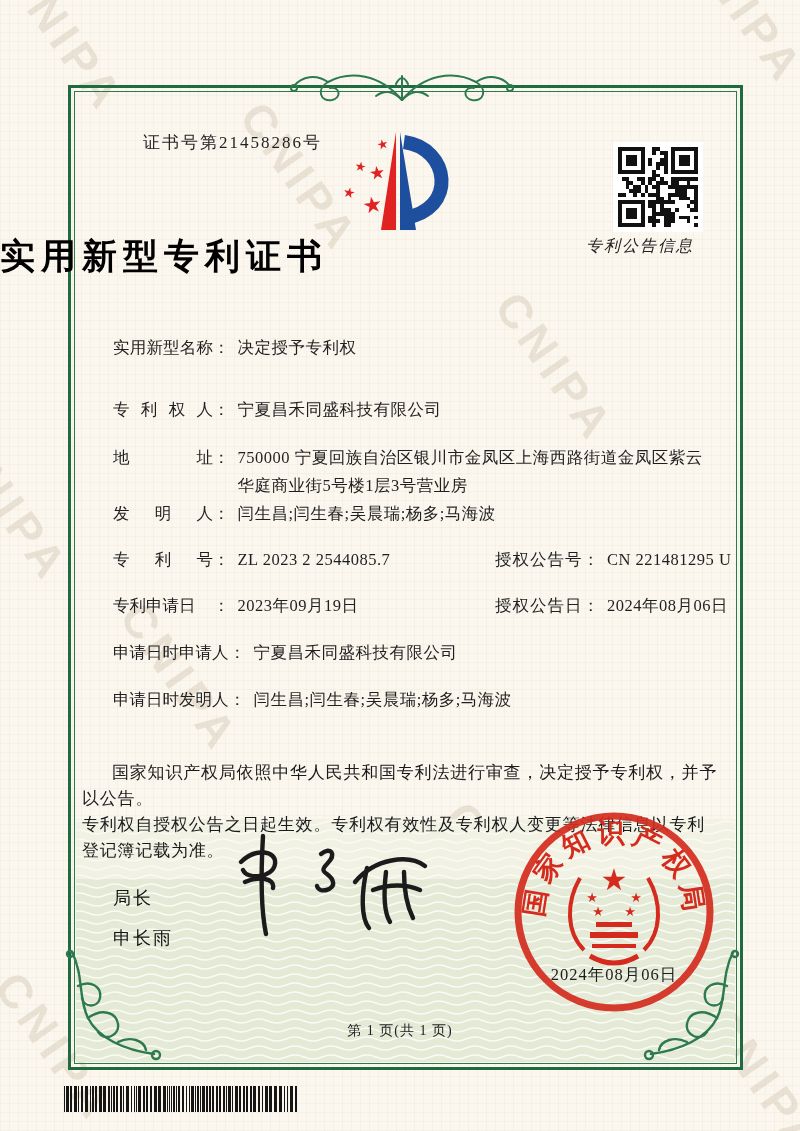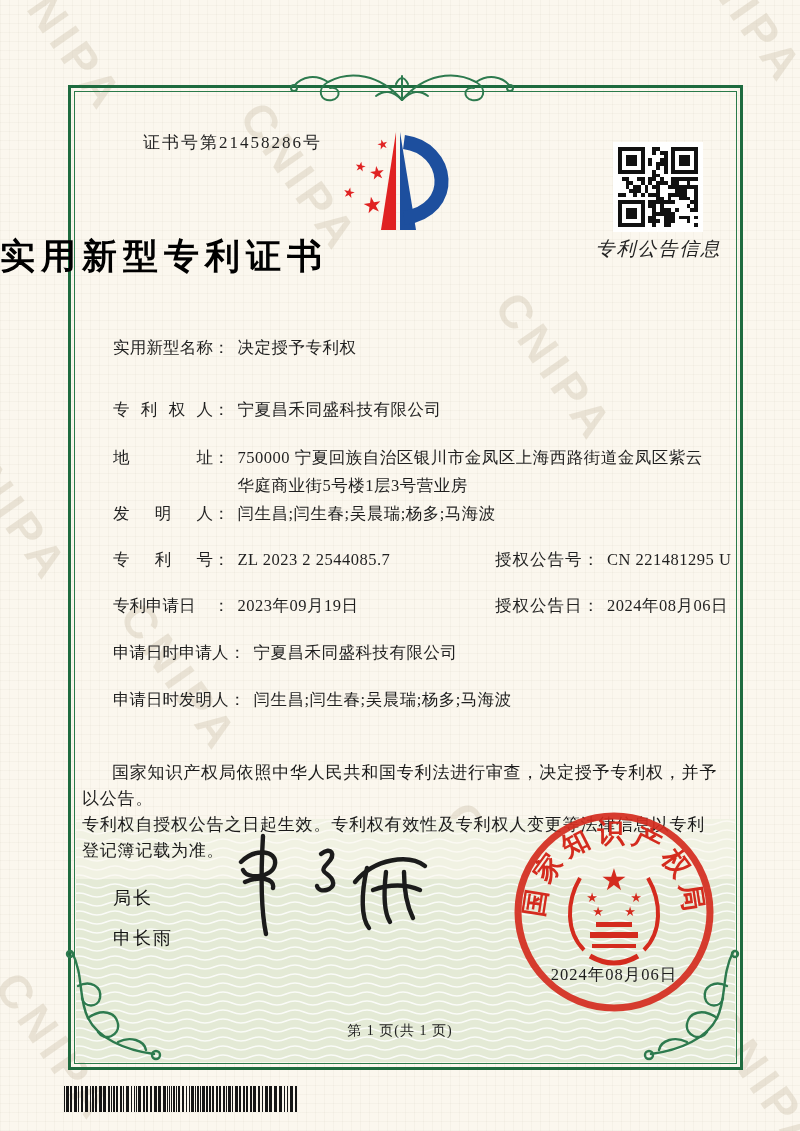--- a/index.html
+++ b/index.html
@@ -23,22 +23,22 @@
     border:3px solid #1e6b3f;z-index:2;}
   .frame-inner{position:absolute;inset:3px;border:1.5px solid #2a7a4a;}
   
   .waveband{position:absolute;left:5px;right:5px;bottom:5px;height:243px;overflow:hidden;}
   
   .content{position:absolute;inset:0;z-index:3;}
   .certno{position:absolute;left:143px;top:131px;font-size:17px;letter-spacing:2px;}
   .logo{position:absolute;left:330px;top:126px;}
   .qrbox{position:absolute;left:613px;top:142px;width:90px;height:90px;background:#fff;
     display:flex;align-items:center;justify-content:center;}
-  .qrlabel{position:absolute;left:586px;top:236px;width:145px;text-align:center;
-    font-size:19px;font-style:italic;letter-spacing:2px;color:#222;}
+  .qrlabel{position:absolute;left:586px;top:236px;width:145px;text-align:left;
+    font-size:16px;font-style:italic;letter-spacing:2px;color:#222;}
   .title{position:absolute;left:0;top:233px;width:100%;text-align:left;
     font-size:35px;font-weight:bold;letter-spacing:6px;color:#000000;}
   .frow{position:absolute;left:113px;font-size:16.5px;line-height:28px;white-space:nowrap;}
   .flabel{display:inline-block;width:100px;text-align:justify;text-align-last:justify;vertical-align:top;}
   .flabel.wide{width:116px;text-align:left;text-align-last:left;}
   .fcolon{display:inline-block;margin-right:8px;vertical-align:top;}
   .fvalue{display:inline-block;letter-spacing:.5px;vertical-align:top;}
   .fvalue.wrap{white-space:normal;width:478px;}
   .col2{position:absolute;left:342px;top:0;white-space:nowrap;}
   .col2 .flabel2{letter-spacing:1px;margin-left:40px;}

